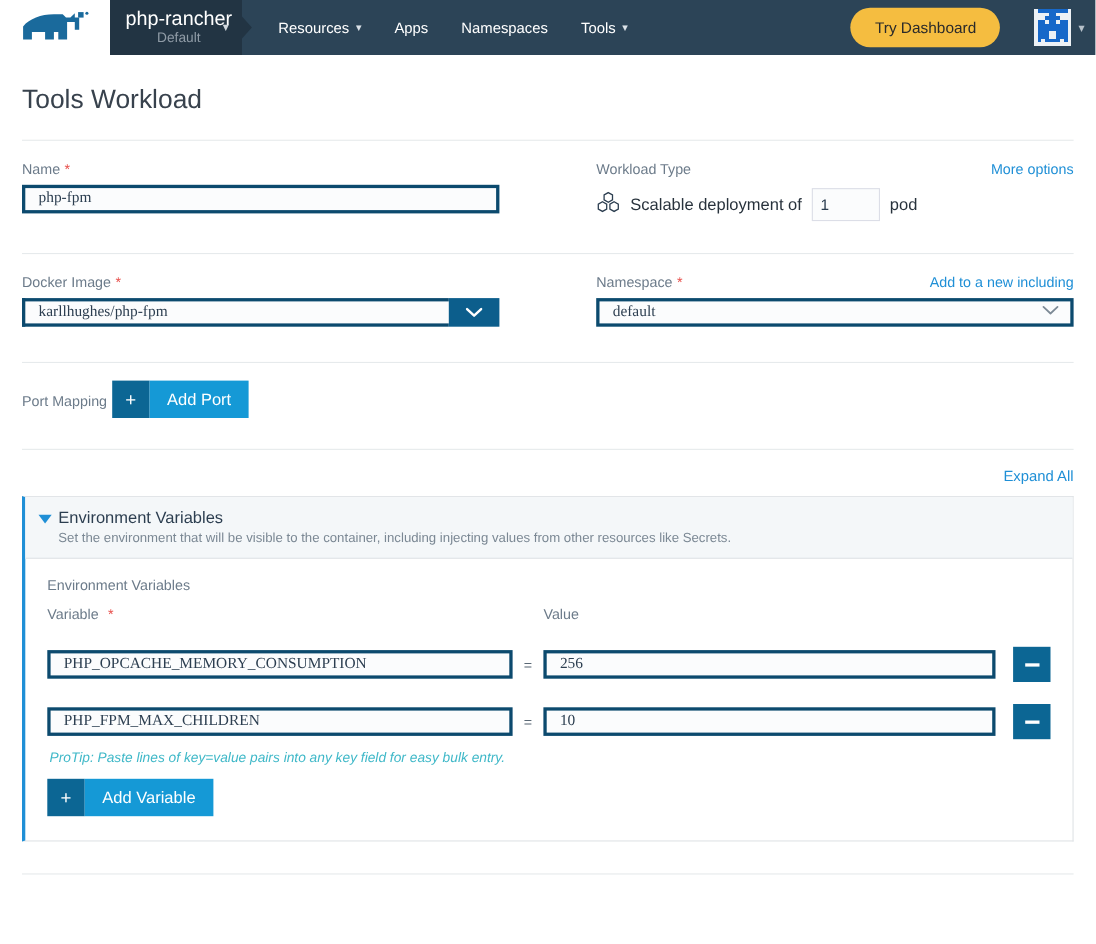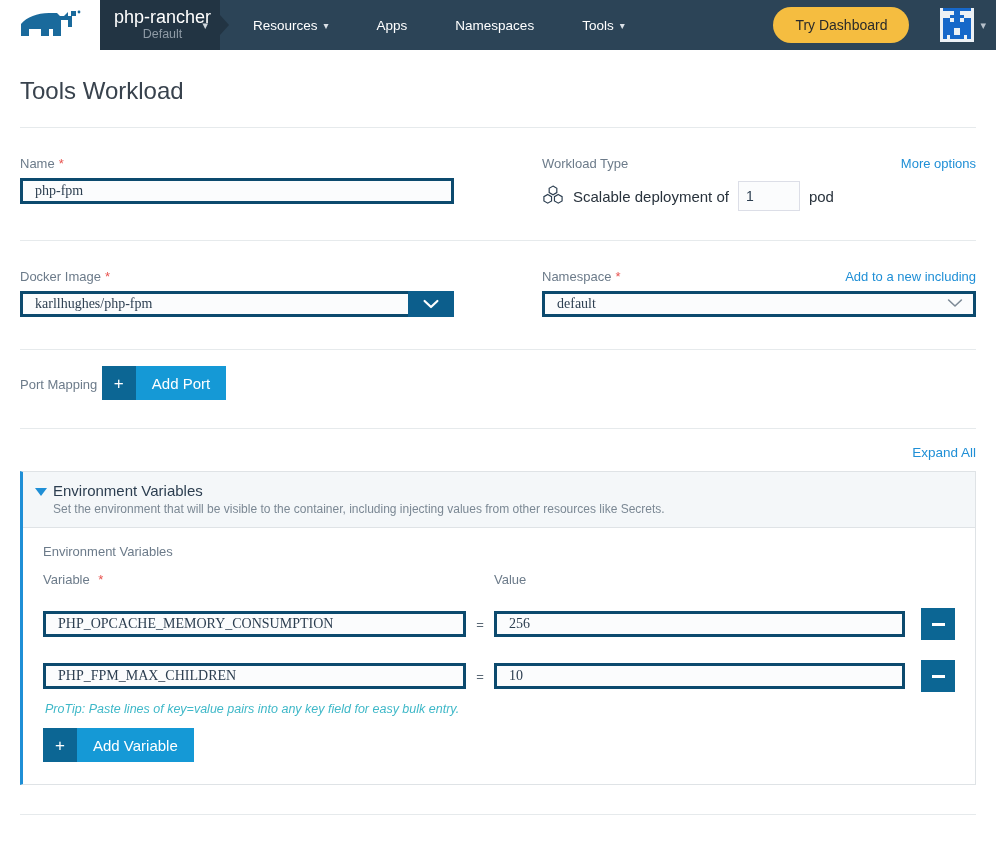--- a/index.html
+++ b/index.html
@@ -72,21 +72,21 @@
     border-top: 10px solid transparent;
     border-bottom: 10px solid transparent;
     border-left: 9px solid #223443;
     z-index: 3;
   }
 
   .nav-links {
     display: flex;
     align-items: center;
     margin-left: 18px;
-    gap: 18px;
+    gap: 0px;
   }
   .nav-link {
     color: #ffffff;
     font-size: 13.5px;
     padding: 0 15px;
     height: 50px;
     display: flex;
     align-items: center;
     cursor: pointer;
     white-space: nowrap;
@@ -127,21 +127,21 @@
   }
   .hr {
     border: 0;
     border-top: 1px solid #e6eaec;
     margin: 22px 0 0 0;
   }
 
   .row2 {
     display: flex;
     gap: 88px;
-    margin-top: 28px;
+    margin-top: 18px;
   }
   .col { flex: 1 1 0; min-width: 0; }
 
   .lbl-row { display: flex; align-items: baseline; }
   .lbl {
     font-size: 13px;
     color: #6c7b8a;
     margin-bottom: 7px;
     display: inline-block;
   }

